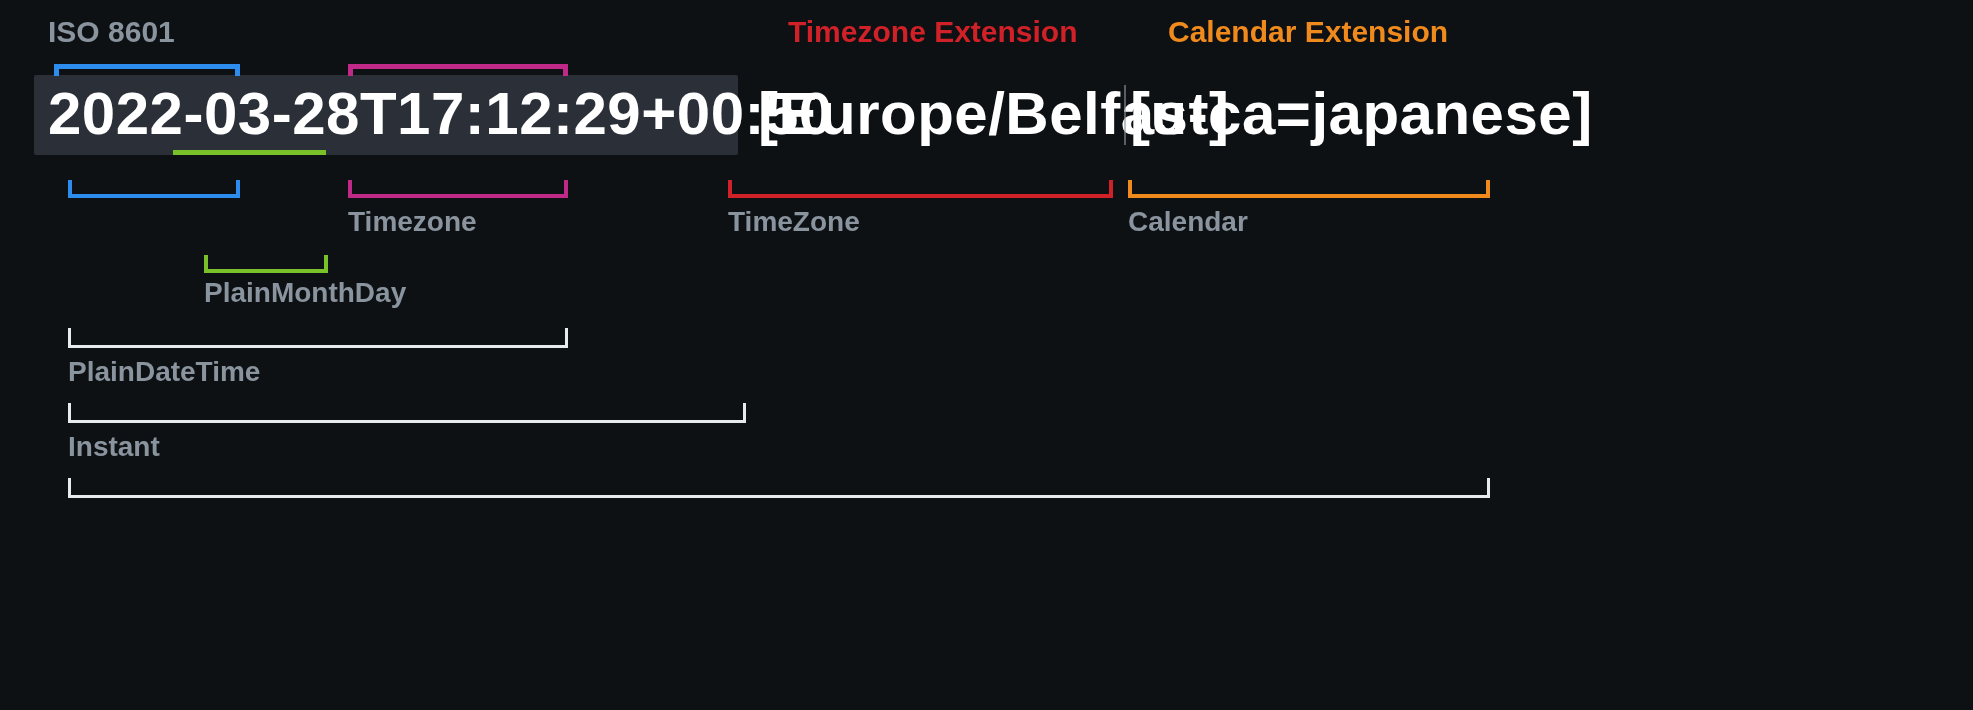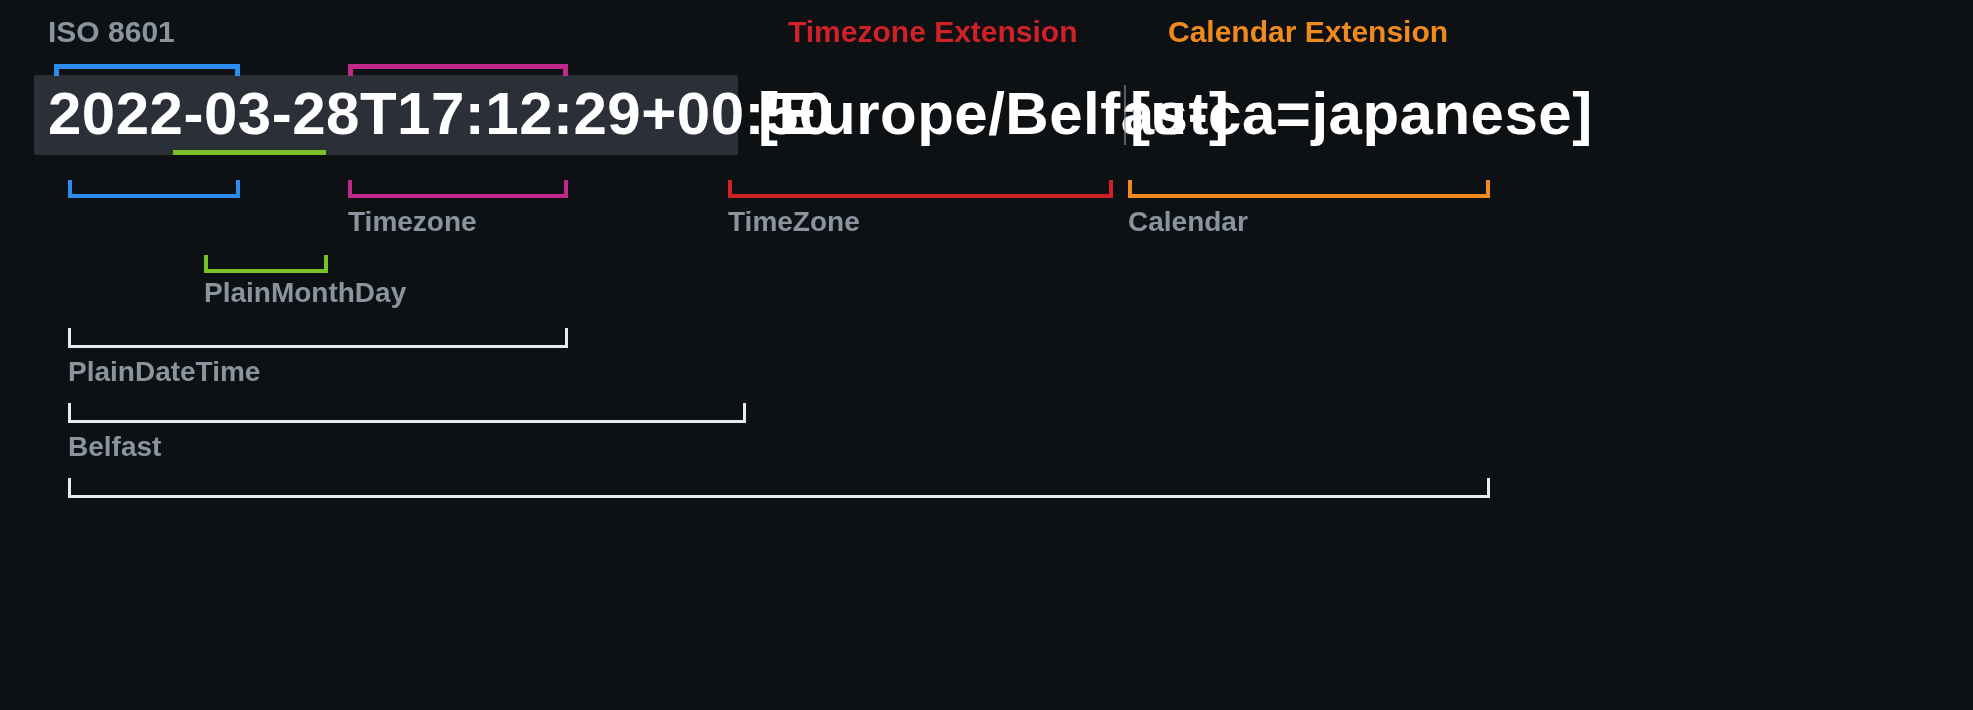--- a/index.html
+++ b/index.html
@@ -91,19 +91,19 @@
       <div style="position: absolute; left: 0px; bottom: 0px; width: 100%; height: 3px; background: rgb(232, 234, 237);"></div>
       <div style="position: absolute; left: 0px; top: 0px; width: 3px; height: 20px; background: rgb(232, 234, 237);"></div>
       <div style="position: absolute; right: 0px; top: 0px; width: 3px; height: 20px; background: rgb(232, 234, 237);"></div>
     </div>
     <div class="abs bottom-label" style="left: 60px; top: 356px;">PlainDateTime</div>
     <div class="abs" style="left: 60px; top: 403px; width: 678px; height: 20px;">
       <div style="position: absolute; left: 0px; bottom: 0px; width: 100%; height: 3px; background: rgb(232, 234, 237);"></div>
       <div style="position: absolute; left: 0px; top: 0px; width: 3px; height: 20px; background: rgb(232, 234, 237);"></div>
       <div style="position: absolute; right: 0px; top: 0px; width: 3px; height: 20px; background: rgb(232, 234, 237);"></div>
     </div>
-    <div class="abs bottom-label" style="left: 60px; top: 431px;">Belfast</div>
+    <div class="abs bottom-label" style="left: 60px; top: 431px;">Instant</div>
     <div class="abs" style="left: 60px; top: 478px; width: 1422px; height: 20px;">
       <div style="position: absolute; left: 0px; bottom: 0px; width: 100%; height: 3px; background: rgb(232, 234, 237);"></div>
       <div style="position: absolute; left: 0px; top: 0px; width: 3px; height: 20px; background: rgb(232, 234, 237);"></div>
       <div style="position: absolute; right: 0px; top: 0px; width: 3px; height: 20px; background: rgb(232, 234, 237);"></div>
     </div>
   </div>
 
 </body></html>

